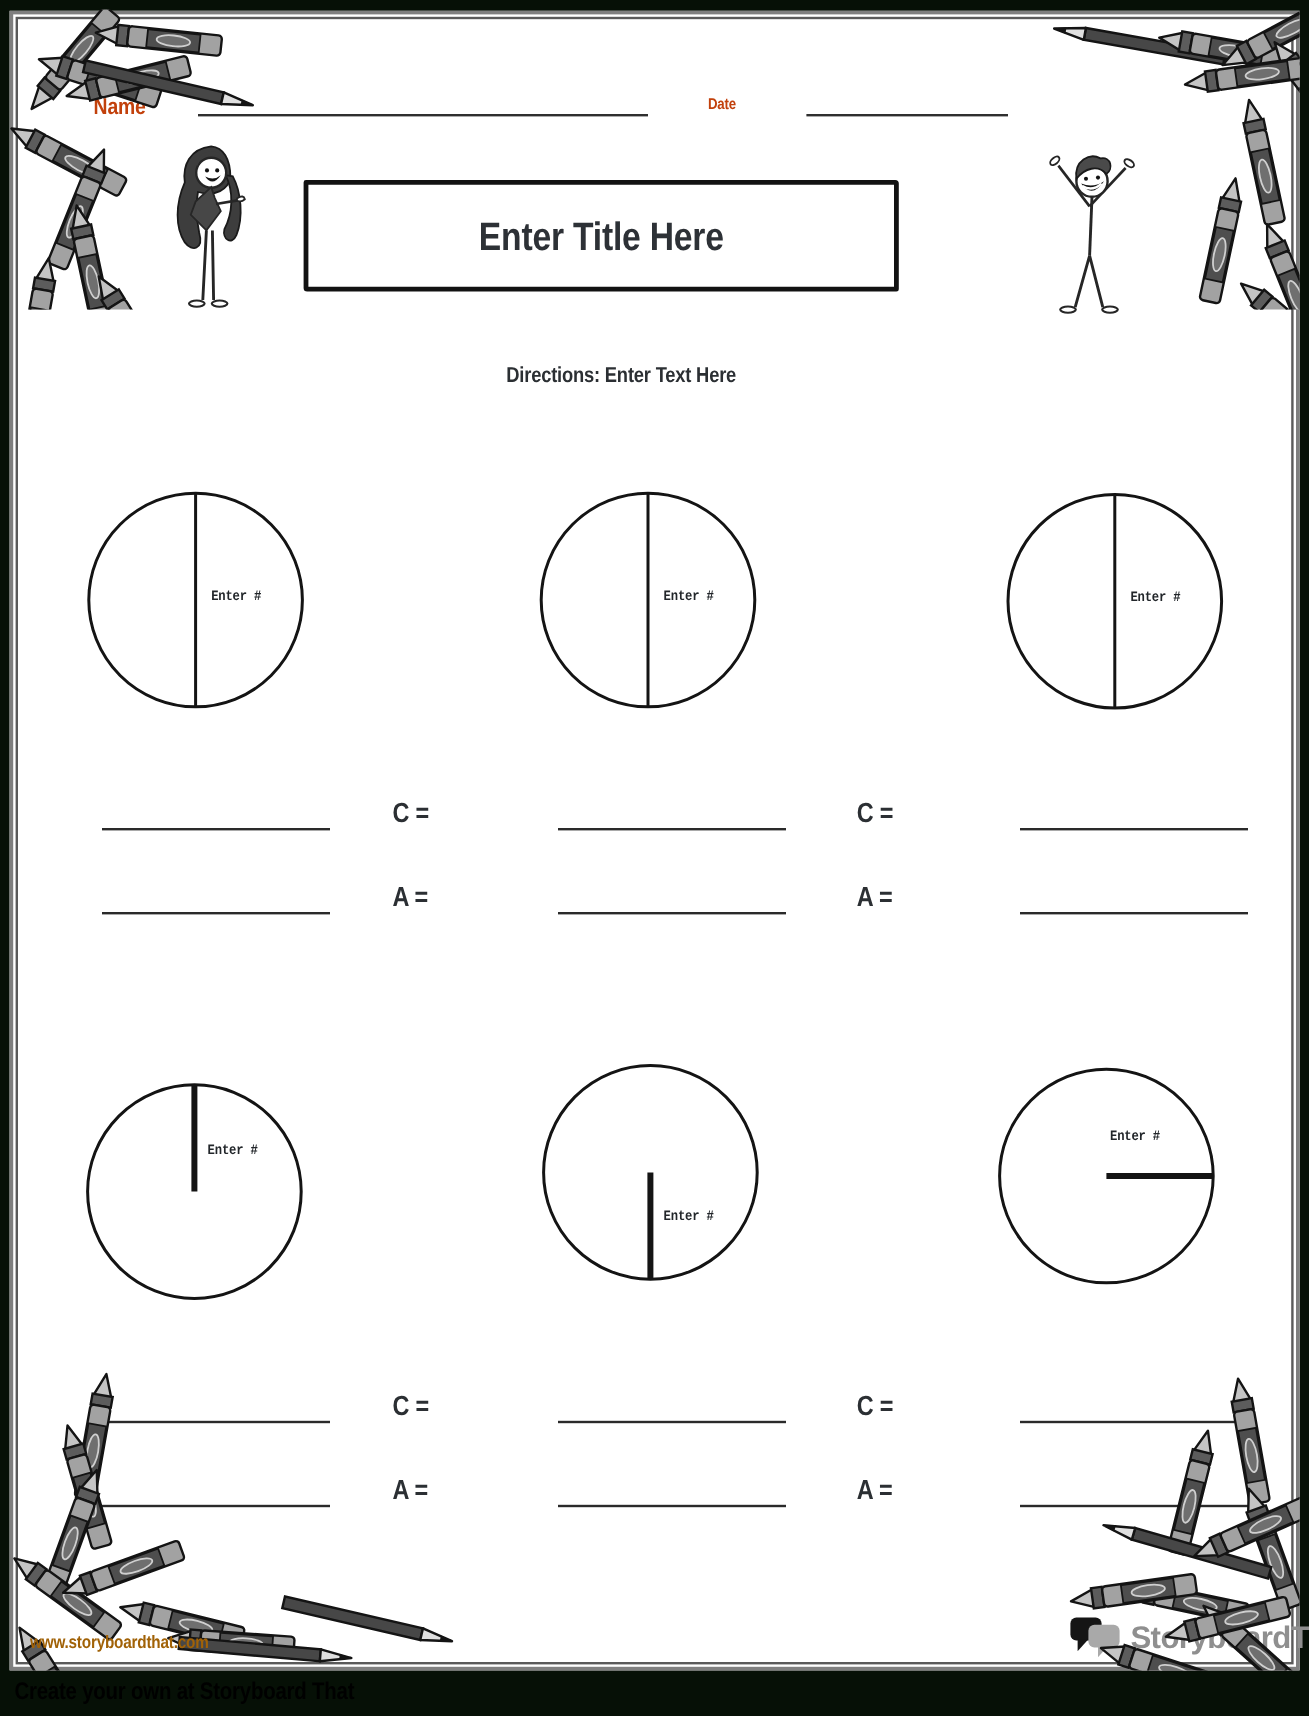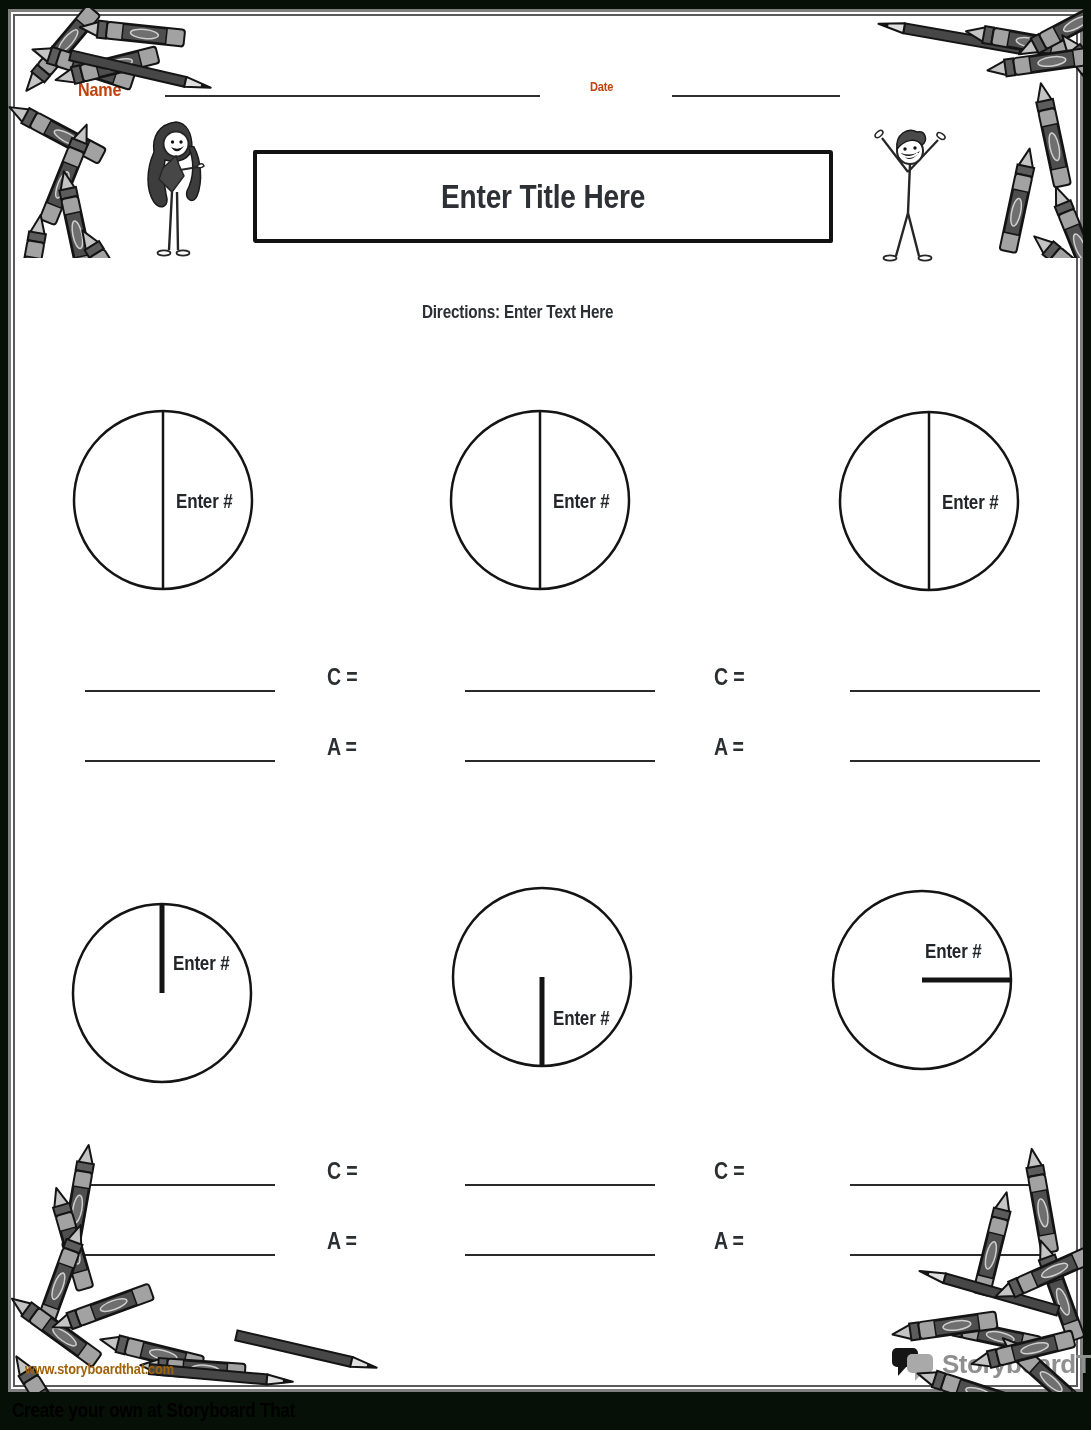--- a/index.html
+++ b/index.html
@@ -13,23 +13,23 @@
     background:#ffffff;border:3px solid #7f7f7f;box-sizing:border-box;
   }
   .page-inner{position:absolute;inset:2px;border:2px solid #5a5a5a;pointer-events:none;}
   .abs{position:absolute;}
   .hd{font-weight:700;color:#c2410c;}
   .sx{display:inline-block;transform:scaleX(0.85);transform-origin:left center;letter-spacing:-0.2px;white-space:nowrap;}
   .sxc{display:inline-block;transform:scaleX(0.85);transform-origin:center center;letter-spacing:-0.2px;white-space:nowrap;}
   .field-line{position:absolute;height:2px;background:#2f2f2f;}
   .answer-line{position:absolute;height:2px;background:#2a2a2a;width:190px;}
   .ca-label{position:absolute;font-weight:700;color:#2b2f33;font-size:23px;}
-  .circle-label{position:absolute;font-weight:700;color:#22262a;font-size:20px;}
+  .circle-label{position:absolute;font-weight:700;color:#22262a;font-size:12px;font-family:Liberation Mono, monospace;}
   .title-box{
-    position:absolute;left:253px;top:150px;width:580px;height:93px;box-sizing:border-box;
+    position:absolute;left:253px;top:150px;width:496px;height:93px;box-sizing:border-box;
     border:4px solid #121212;border-radius:2px 3px 2px 3px;
     display:flex;align-items:center;justify-content:center;background:#fff;
   }
   .title-text{font-size:33px;font-weight:700;color:#2d3136;}
   .directions{position:absolute;left:8px;top:302px;width:1020px;text-align:center;font-size:18px;font-weight:700;color:#2b2f33;}
   .watermark{position:absolute;left:25px;top:1360px;font-size:15px;font-weight:700;color:#a16207;z-index:40;}
   .logo{position:absolute;left:890px;top:1346px;z-index:5;display:flex;align-items:center;}
   .logo-text{font-size:26px;font-weight:700;color:#8f8f8f;letter-spacing:-0.5px;margin-left:4px;}
   .credit{position:absolute;left:12px;top:1399px;font-size:20px;font-weight:700;color:#000000;z-index:2;}
   .corner{position:absolute;z-index:10;}

